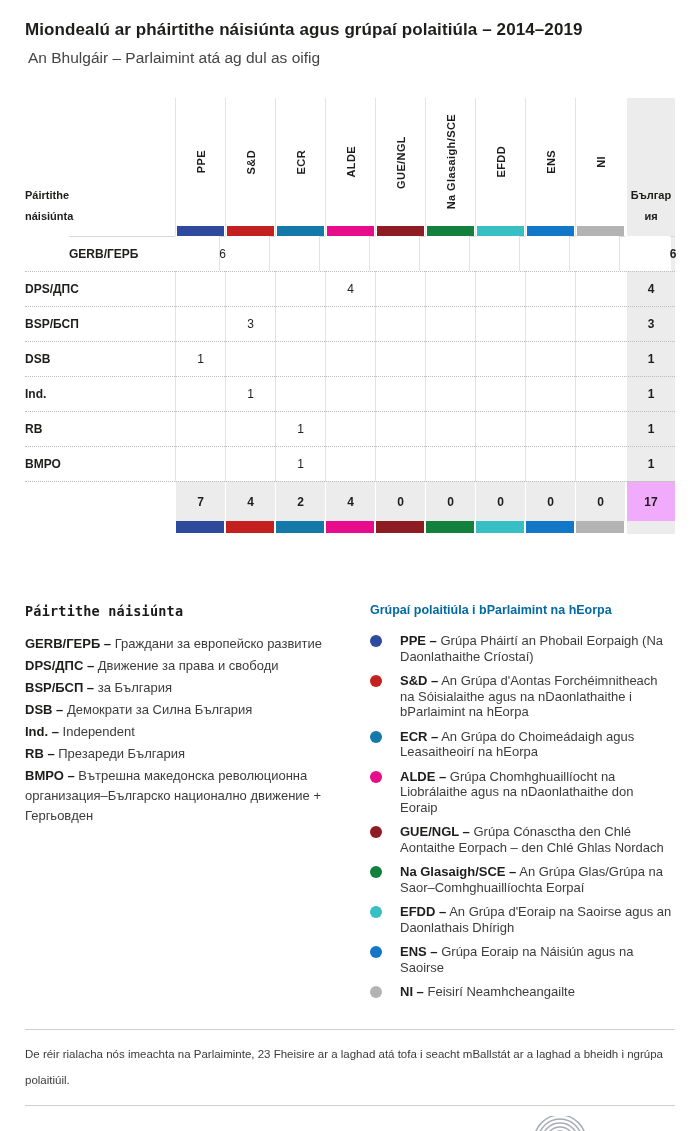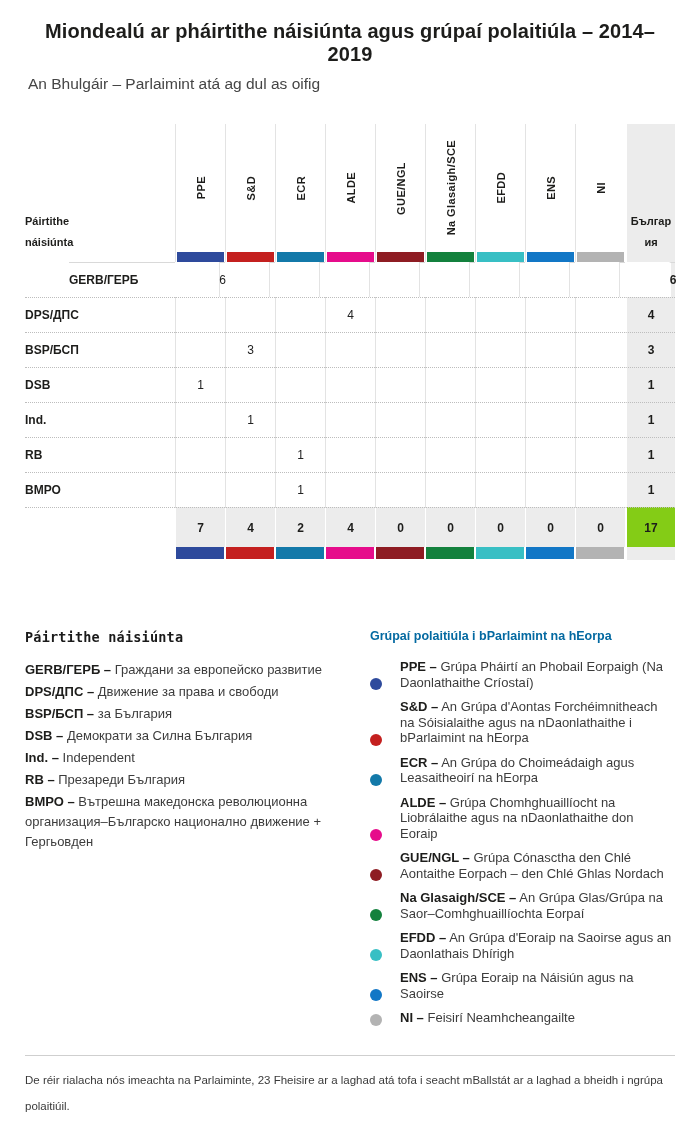--- a/index.html
+++ b/index.html
@@ -5,21 +5,21 @@
   * { margin:0; padding:0; box-sizing:border-box; }
   html,body { background:#fff; }
   body {
     width:700px; height:1131px; overflow:hidden;
     font-family:"Liberation Sans", sans-serif;
     color:#1d1d1b;
   }
   .page { padding:0 25px; }
 
   
-  .title { margin-top:20px; font-size:20px; font-weight:bold; color:#1d1d1b; letter-spacing:.1px;text-align:center; }
+  .title { margin-top:20px; font-size:17px; font-weight:bold; color:#1d1d1b; letter-spacing:.1px; }
   .subtitle { margin-top:9px; margin-left:3px; font-size:15.5px; color:#454545; }
 
   
   .tbl { margin-top:31px; width:650px; display:grid;
          grid-template-columns:150px repeat(9,50px) 50px; }
   .hcell { height:138px; border-left:1px solid #e3e3e3; display:flex; flex-direction:column; }
   .vwrap { flex:1; display:flex; align-items:center; justify-content:center; overflow:hidden; }
   .vlabel { writing-mode:vertical-rl; transform:rotate(180deg);
             font-size:11px; font-weight:bold; letter-spacing:.4px; color:#1d1d1b; white-space:nowrap; }
   .cbar { height:10px; margin:0 1px; }
@@ -39,37 +39,37 @@
            font-size:12px; font-weight:bold; background:#ececec; border-left:2px solid #fff; }
   
   .sep-solid  > div { border-top:1px solid #d9d9d9;margin-left:44px; }
   .sep-dotted > div { border-top:1px dotted #bdbdbd; }
 
   .trow-name { height:40px; border-top:1px dotted #bdbdbd; }
   .tcell { height:40px; display:flex; align-items:center; justify-content:center;
            font-size:12px; font-weight:bold; background:#ececec;
            border-left:1px solid #fff; border-top:1px dotted #bdbdbd; }
   .tgrand { height:40px; display:flex; align-items:center; justify-content:center;
-            font-size:12px; font-weight:bold; background:#84cc16;
+            font-size:12px; font-weight:bold; background:#f0abfc;
             border-left:2px solid #fff; border-top:1px dotted #bdbdbd; }
   .barrow-cell { height:13px; }
   .bbar { height:12px; margin:0 1px; }
   .barrow-tot { height:13px; background:#ececec; border-left:2px solid #fff; }
 
   
   .legends { margin-top:69px; display:flex; }
   .leg-left { width:343px; }
   .leg-left h3 { font-family:"DejaVu Sans Mono", monospace; font-size:13.5px; font-weight:bold;
                  color:#1a1a1a; margin-bottom:15px; letter-spacing:.2px; }
   .pentry { font-size:13px; line-height:20px; color:#3c3c3c; margin-bottom:2px; width:320px; }
   .pentry b { color:#1d1d1b; }
 
   .leg-right { width:307px; }
   .leg-right h3 { font-size:12.5px; font-weight:bold; color:#0369a1; margin-bottom:16px; margin-left:2px; }
-  .gentry { display:flex; margin-bottom:9px;align-items:flex-end; }
+  .gentry { display:flex; margin-bottom:9px; }
   .gdot { width:12px; height:12px; border-radius:50%; flex:0 0 12px; margin:2px 0 0 2px; }
   .gtext { margin-left:18px; font-size:13px; line-height:15.5px; color:#3c3c3c; width:272px; }
   .gtext b { color:#1d1d1b; }
 
   
   .footnote { margin-top:20px; border-top:1px solid #cfcfcf; border-bottom:1px solid #cfcfcf;
               padding:11px 0 12px 0; font-size:11.5px; line-height:26px; color:#3a3a3a; }
 
   
   .footer { position:relative; height:58px; margin-top:8px; }

